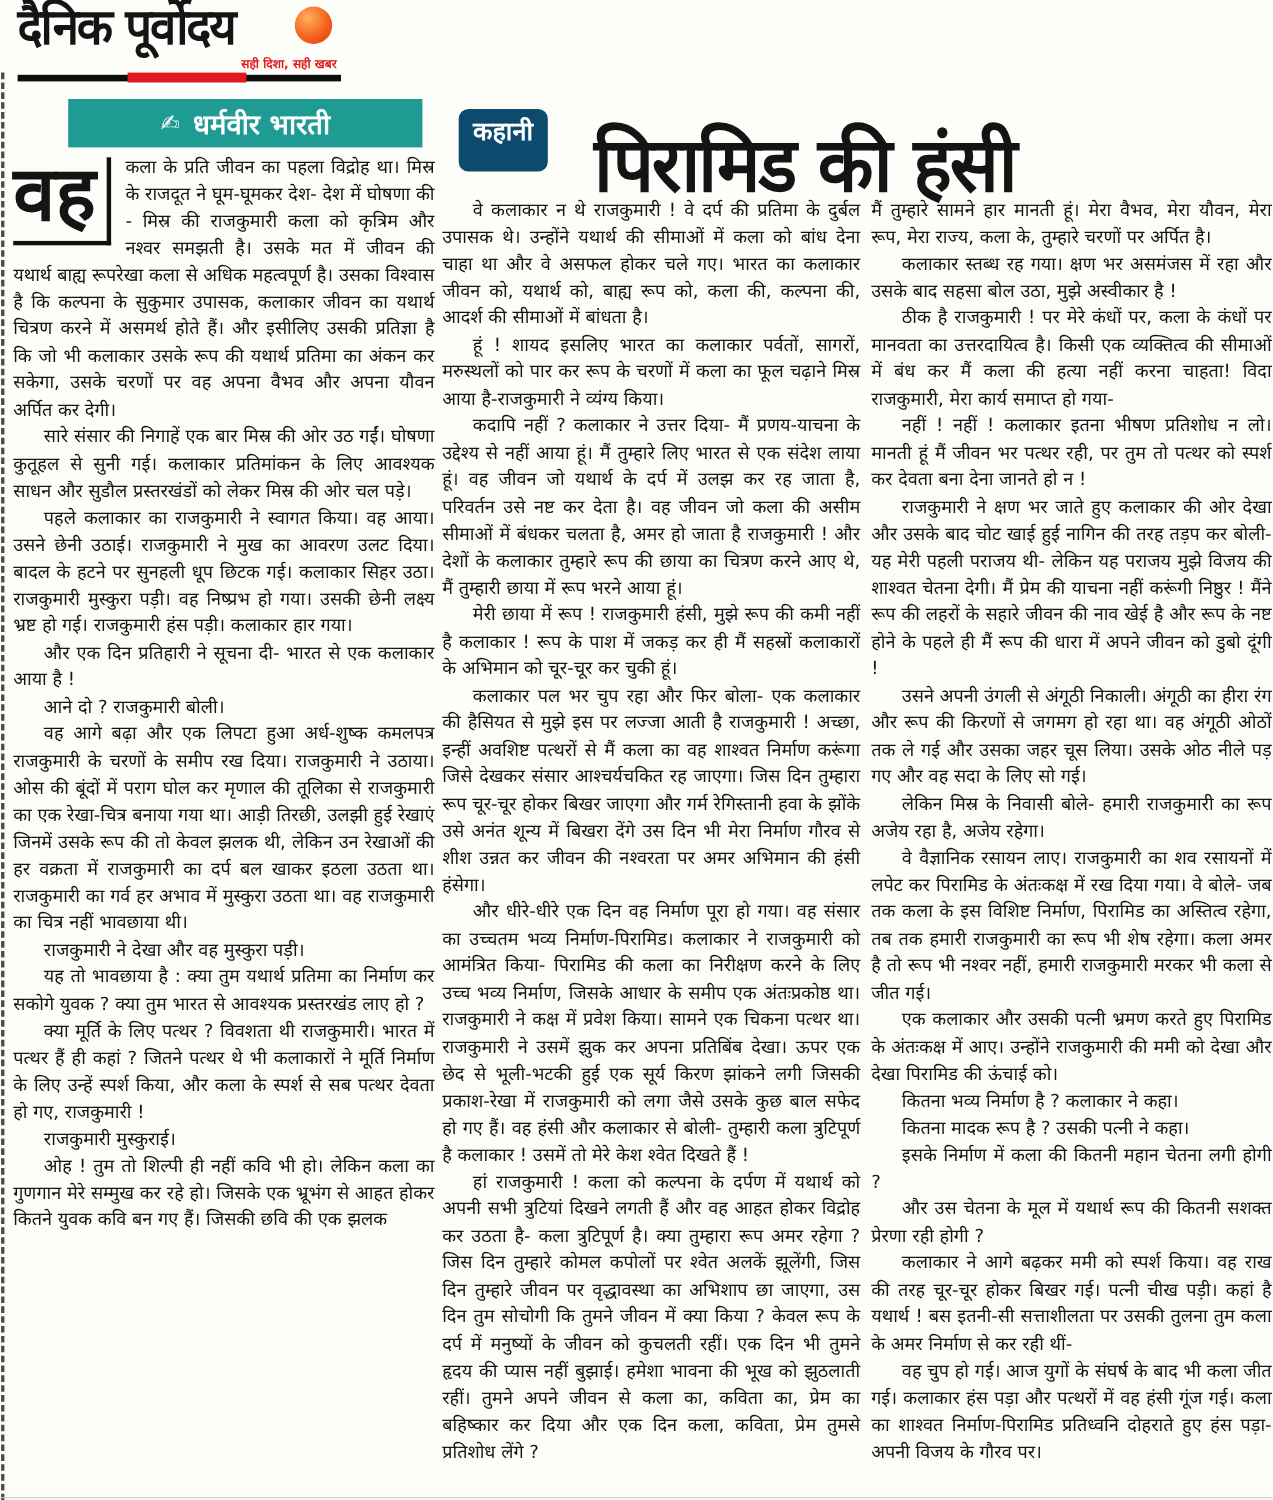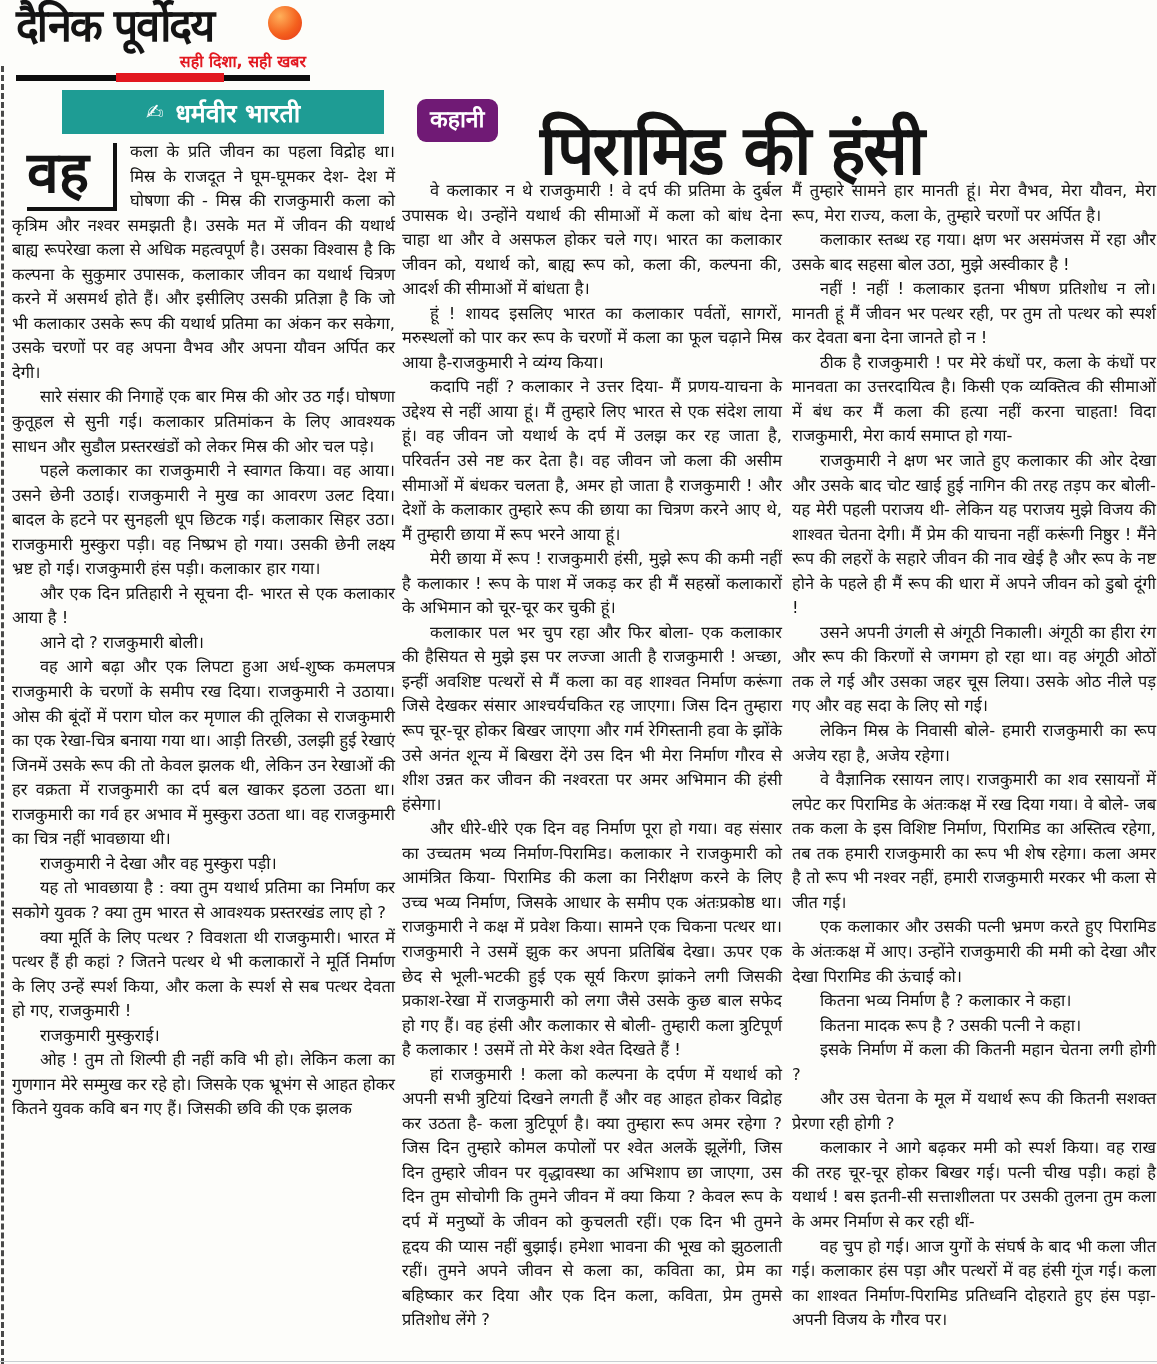--- a/index.html
+++ b/index.html
@@ -10,46 +10,46 @@
   }
   
   .edge-left { position:absolute; left:1px; top:66px; bottom:0; width:0; border-left:3px dashed #2a2a2a; opacity:.85; }
   .edge-bottom { position:absolute; left:0; right:0; bottom:2px; height:0; border-top:1px solid #c9ced2; }
 
   
   .masthead { position:absolute; left:16px; top:2px; width:294px; }
   .masthead-title { position:relative; z-index:1; font-size:43px; font-weight:800; line-height:1.1; letter-spacing:-2px; white-space:nowrap; transform:scaleY(1.05); }
   .sun { position:absolute; right:8px; top:4px; width:34px; height:34px; border-radius:50%;
          background:radial-gradient(circle at 35% 30%, #ffb05a 0%, #f4611e 55%, #e53418 100%); z-index:0; }
-  .masthead-tagline { text-align:right; color:#e2181f; font-size:16px; font-weight:700; margin:1px 4px 0 0; }
+  .masthead-tagline { text-align:right; color:#e2181f; font-size:11px; font-weight:700; margin:1px 4px 0 0; }
   .masthead-rule { height:6px; background:#0d0d0d; margin-top:3px; position:relative; }
   .rule-badge { position:absolute; left:100px; top:-2px; width:108px; height:9px; background:#e2181f; }
 
   
   .byline-banner { position:absolute; left:62px; top:90px; width:322px; height:44px; background:#1e9c94;
     color:#fff; display:flex; align-items:center; justify-content:center; gap:12px;
     font-size:25px; font-weight:700; }
   .byline-icon { font-size:21px; line-height:1; }
 
   
-  .kicker { position:absolute; left:417px; top:99px; background:#701a75; color:#fff;
-    font-size:23px; font-weight:700; padding:3px 13px 8px; border-radius:9px; }
+  .kicker { position:absolute; left:417px; top:99px; background:#0c4a6e; color:#fff;
+    font-size:23px; font-weight:700; padding:3px 13px 22px; border-radius:9px; }
   .headline { position:absolute; left:540px; top:62px; width:617px; font-size:66px; font-weight:800;
     letter-spacing:-2px; line-height:1.35; white-space:nowrap; transform:scaleY(1.04); }
 
   
   .col { position:absolute; font-size:16.4px; line-height:24.55px; text-align:justify;
          text-justify:inter-word; }
   .col1 { left:12px;  top:140px; width:383px; }
   .col2 { left:402px; top:179px; width:380px; }
   .col3 { left:792px; top:179px; width:364px; }
   .para { margin:0; text-indent:1.7em; }
   .para.noindent { text-indent:0; }
-  .dropcap { float:left; font-size:57px; font-weight:800; line-height:.95;
-    padding:2px 24px 8px 0; margin:3px 13px 2px 15px;
+  .dropcap { float:left; font-size:69px; font-weight:800; line-height:.95;
+    padding:2px 10px 8px 0; margin:3px 13px 2px 0;
     border-right:4px solid #111; border-bottom:4px solid #111; }
 </style>
 </head>
 <body>
 
 <div class="edge-left"></div>
 <div class="edge-bottom"></div>
 
 <header class="masthead">
   <span class="sun"></span>
@@ -91,22 +91,22 @@
   <p class="para">मेरी छाया में रूप ! राजकुमारी हंसी, मुझे रूप की कमी नहीं है कलाकार ! रूप के पाश में जकड़ कर ही मैं सहस्रों कलाकारों के अभिमान को चूर-चूर कर चुकी हूं।</p>
   <p class="para">कलाकार पल भर चुप रहा और फिर बोला- एक कलाकार की हैसियत से मुझे इस पर लज्जा आती है राजकुमारी ! अच्छा, इन्हीं अवशिष्ट पत्थरों से मैं कला का वह शाश्वत निर्माण करूंगा जिसे देखकर संसार आश्चर्यचकित रह जाएगा। जिस दिन तुम्हारा रूप चूर-चूर होकर बिखर जाएगा और गर्म रेगिस्तानी हवा के झोंके उसे अनंत शून्य में बिखरा देंगे उस दिन भी मेरा निर्माण गौरव से शीश उन्नत कर जीवन की नश्वरता पर अमर अभिमान की हंसी हंसेगा।</p>
   <p class="para">और धीरे-धीरे एक दिन वह निर्माण पूरा हो गया। वह संसार का उच्चतम भव्य निर्माण-पिरामिड। कलाकार ने राजकुमारी को आमंत्रित किया- पिरामिड की कला का निरीक्षण करने के लिए उच्च भव्य निर्माण, जिसके आधार के समीप एक अंतःप्रकोष्ठ था। राजकुमारी ने कक्ष में प्रवेश किया। सामने एक चिकना पत्थर था। राजकुमारी ने उसमें झुक कर अपना प्रतिबिंब देखा। ऊपर एक छेद से भूली-भटकी हुई एक सूर्य किरण झांकने लगी जिसकी प्रकाश-रेखा में राजकुमारी को लगा जैसे उसके कुछ बाल सफेद हो गए हैं। वह हंसी और कलाकार से बोली- तुम्हारी कला त्रुटिपूर्ण है कलाकार ! उसमें तो मेरे केश श्वेत दिखते हैं !</p>
   <p class="para">हां राजकुमारी ! कला को कल्पना के दर्पण में यथार्थ को अपनी सभी त्रुटियां दिखने लगती हैं और वह आहत होकर विद्रोह कर उठता है- कला त्रुटिपूर्ण है। क्या तुम्हारा रूप अमर रहेगा ? जिस दिन तुम्हारे कोमल कपोलों पर श्वेत अलकें झूलेंगी, जिस दिन तुम्हारे जीवन पर वृद्धावस्था का अभिशाप छा जाएगा, उस दिन तुम सोचोगी कि तुमने जीवन में क्या किया ? केवल रूप के दर्प में मनुष्यों के जीवन को कुचलती रहीं। एक दिन भी तुमने हृदय की प्यास नहीं बुझाई। हमेशा भावना की भूख को झुठलाती रहीं। तुमने अपने जीवन से कला का, कविता का, प्रेम का बहिष्कार कर दिया और एक दिन कला, कविता, प्रेम तुमसे प्रतिशोध लेंगे ?</p>
 
 </section>
 
 <section class="col col3">
   <p class="para noindent">मैं तुम्हारे सामने हार मानती हूं। मेरा वैभव, मेरा यौवन, मेरा रूप, मेरा राज्य, कला के, तुम्हारे चरणों पर अर्पित है।</p>
   <p class="para">कलाकार स्तब्ध रह गया। क्षण भर असमंजस में रहा और उसके बाद सहसा बोल उठा, मुझे अस्वीकार है !</p>
+  <p class="para">ठीक है राजकुमारी ! पर मेरे कंधों पर, कला के कंधों पर मानवता का उत्तरदायित्व है। किसी एक व्यक्तित्व की सीमाओं में बंध कर मैं कला की हत्या नहीं करना चाहता! विदा राजकुमारी, मेरा कार्य समाप्त हो गया-</p>
   <p class="para">नहीं ! नहीं ! कलाकार इतना भीषण प्रतिशोध न लो। मानती हूं मैं जीवन भर पत्थर रही, पर तुम तो पत्थर को स्पर्श कर देवता बना देना जानते हो न !</p>
-  <p class="para">ठीक है राजकुमारी ! पर मेरे कंधों पर, कला के कंधों पर मानवता का उत्तरदायित्व है। किसी एक व्यक्तित्व की सीमाओं में बंध कर मैं कला की हत्या नहीं करना चाहता! विदा राजकुमारी, मेरा कार्य समाप्त हो गया-</p>
   <p class="para">राजकुमारी ने क्षण भर जाते हुए कलाकार की ओर देखा और उसके बाद चोट खाई हुई नागिन की तरह तड़प कर बोली- यह मेरी पहली पराजय थी- लेकिन यह पराजय मुझे विजय की शाश्वत चेतना देगी। मैं प्रेम की याचना नहीं करूंगी निष्ठुर ! मैंने रूप की लहरों के सहारे जीवन की नाव खेई है और रूप के नष्ट होने के पहले ही मैं रूप की धारा में अपने जीवन को डुबो दूंगी !</p>
   <p class="para">उसने अपनी उंगली से अंगूठी निकाली। अंगूठी का हीरा रंग और रूप की किरणों से जगमग हो रहा था। वह अंगूठी ओठों तक ले गई और उसका जहर चूस लिया। उसके ओठ नीले पड़ गए और वह सदा के लिए सो गई।</p>
   <p class="para">लेकिन मिस्र के निवासी बोले- हमारी राजकुमारी का रूप अजेय रहा है, अजेय रहेगा।</p>
   <p class="para">वे वैज्ञानिक रसायन लाए। राजकुमारी का शव रसायनों में लपेट कर पिरामिड के अंतःकक्ष में रख दिया गया। वे बोले- जब तक कला के इस विशिष्ट निर्माण, पिरामिड का अस्तित्व रहेगा, तब तक हमारी राजकुमारी का रूप भी शेष रहेगा। कला अमर है तो रूप भी नश्वर नहीं, हमारी राजकुमारी मरकर भी कला से जीत गई।</p>
   <p class="para">एक कलाकार और उसकी पत्नी भ्रमण करते हुए पिरामिड के अंतःकक्ष में आए। उन्होंने राजकुमारी की ममी को देखा और देखा पिरामिड की ऊंचाई को।</p>
   <p class="para">कितना भव्य निर्माण है ? कलाकार ने कहा।</p>
   <p class="para">कितना मादक रूप है ? उसकी पत्नी ने कहा।</p>
   <p class="para">इसके निर्माण में कला की कितनी महान चेतना लगी होगी ?</p>
   <p class="para">और उस चेतना के मूल में यथार्थ रूप की कितनी सशक्त प्रेरणा रही होगी ?</p>
   <p class="para">कलाकार ने आगे बढ़कर ममी को स्पर्श किया। वह राख की तरह चूर-चूर होकर बिखर गई। पत्नी चीख पड़ी। कहां है यथार्थ ! बस इतनी-सी सत्ताशीलता पर उसकी तुलना तुम कला के अमर निर्माण से कर रही थीं-</p>

